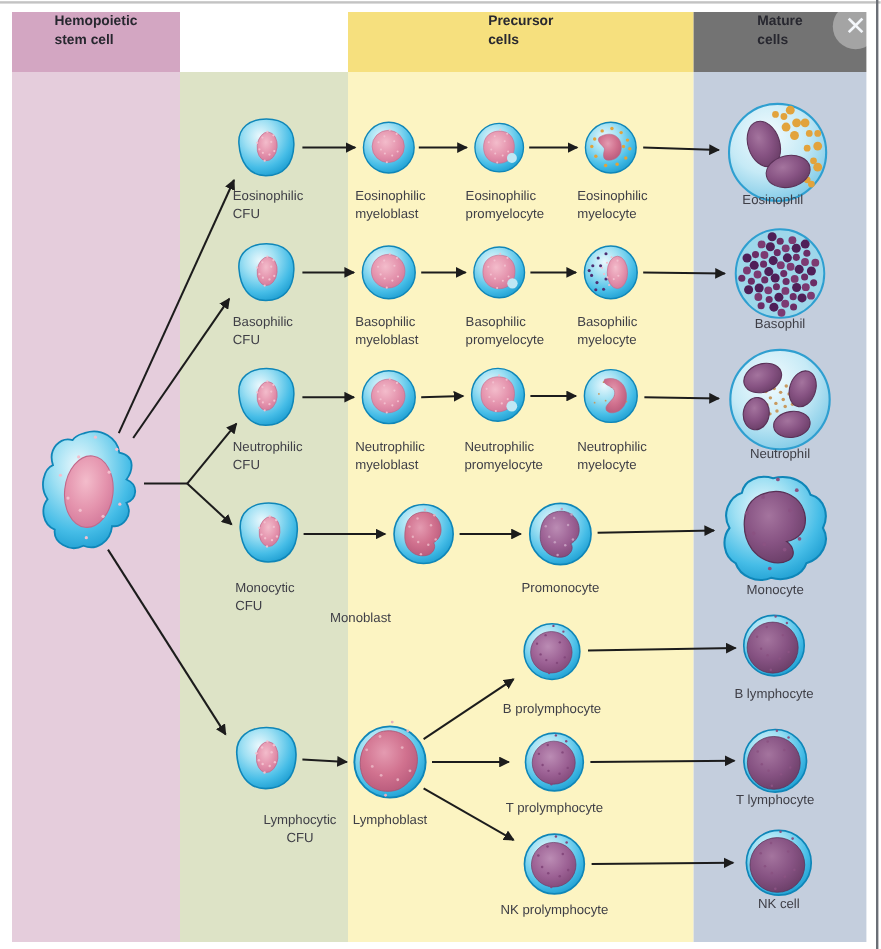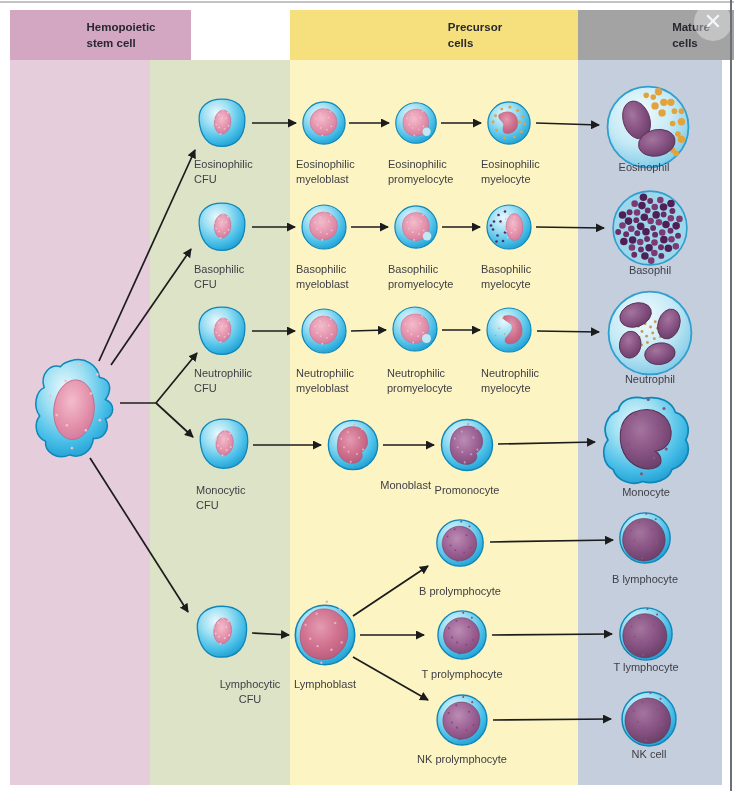--- a/index.html
+++ b/index.html
@@ -1,19 +1,19 @@
 <!DOCTYPE html>
 <html><head>
 <meta charset="utf-8">
 <style>
   html,body{margin:0;padding:0;background:#ffffff;}
   body{width:734px;height:791px;position:relative;font-family:"Liberation Sans",sans-serif;overflow:hidden;}
   #stage{position:absolute;left:0;top:0;width:734px;height:791px;background:#ffffff;}
   .colbody,.band{position:absolute;}
-  .band{display:flex;align-items:center;justify-content:center;padding-left:41px;}
+  .band{display:flex;align-items:flex-start;justify-content:center;}
   .hdr-label{font-weight:bold;font-size:11.5px;color:#27272f;line-height:1.4;white-space:pre-line;text-align:left;}
   .cell{position:absolute;}
   .cell svg{display:block;overflow:visible;}
   .cell-label{position:absolute;font-size:11px;color:#3e3e46;line-height:1.32;white-space:pre-line;}
   #arrow-layer{position:absolute;left:0;top:0;pointer-events:none;}
   .close-btn{position:absolute;left:694px;top:3px;width:38px;height:38px;border-radius:50%;
     background:rgba(255,255,255,0.35);display:flex;align-items:center;justify-content:center;cursor:pointer;}
   .close-x{color:#f4f7fb;font-size:22px;line-height:1;font-weight:400;}
   .top-line{position:absolute;left:0;top:1px;width:734px;height:2px;background:#c3c3c3;}
   .right-line{position:absolute;left:730px;top:0;width:2px;height:791px;background:#6b6f76;}
@@ -65,21 +65,21 @@
   <div class="colbody" style="left: 578px; width: 144px; top: 60px; height: 725px; background: rgb(196, 206, 221);"></div>
 
   <div class="band" style="left: 10px; width: 140px; top: 10px; height: 50px; background: rgb(211, 166, 194);">
     <div class="hdr-label">Hemopoietic
 stem cell</div>
   </div>
   <div class="band" style="left: 290px; width: 288px; top: 10px; height: 50px; background: rgb(246, 224, 126);">
     <div class="hdr-label">Precursor
 cells</div>
   </div>
-  <div class="band" style="left: 578px; width: 144px; top: 10px; height: 50px; background: #a3a3a3;">
+  <div class="band" style="left: 578px; width: 144px; top: 10px; height: 50px; background: #737373;">
     <div class="hdr-label">Mature
 cells</div>
   </div>
 
   <svg id="arrow-layer" width="734" height="791">
       <defs>
         <marker id="ah" markerWidth="10" markerHeight="9" refX="8" refY="4.5" orient="auto" markerUnits="userSpaceOnUse">
            <path d="M0,0 L9,4.5 L0,9 Z" fill="#1c1c1c"></path>
         </marker>
       </defs>
@@ -411,21 +411,21 @@
         <circle cx="-16" cy="4" r="1.8" fill="#e7aebe"></circle>
         <circle cx="7" cy="16" r="1.8" fill="#e7aebe"></circle>
         <circle cx="-4" cy="30" r="1.8" fill="#e7aebe"></circle>
         <circle cx="16" cy="-28" r="1.8" fill="#e7aebe"></circle>
         <circle cx="-21" cy="-11" r="1.8" fill="#e7aebe"></circle>
         <circle cx="2" cy="-36" r="1.8" fill="#e7aebe"></circle>
         <circle cx="18" cy="8" r="1.8" fill="#e7aebe"></circle>
         <circle cx="-8" cy="12" r="1.8" fill="#e7aebe"></circle>
       </svg>
     </div>
-    <div class="cell-label" style="left: 275px; width: 156px; text-align: right; top: 478px;">Monoblast</div>
+    <div class="cell-label" style="left: 275px; width: 156px; text-align: left; top: 508px;">Monoblast</div>
     <div class="cell" style="left: 438px; top: 416px;">
       <svg viewBox="-50 -50 100 100" width="58" height="58">
         <circle r="44" fill="url(#gCyto)" stroke="#0f86b8" stroke-width="2.4"></circle>
        <path d="M -6 -32 C 13 -36 27 -23 27 -6 C 27 3 22 10 15 14 C 20 20 15 31 4 33 C -13 36 -29 23 -29 4 C -29 -15 -23 -28 -6 -32 Z" fill="url(#gViolet)" stroke="#6d3d66" stroke-width="1"></path>
        <circle cx="-9" cy="-23" r="1.8" fill="#c39bbd"></circle>
         <circle cx="11" cy="-13" r="1.8" fill="#c39bbd"></circle>
         <circle cx="-16" cy="4" r="1.8" fill="#c39bbd"></circle>
         <circle cx="7" cy="16" r="1.8" fill="#c39bbd"></circle>
         <circle cx="-4" cy="30" r="1.8" fill="#c39bbd"></circle>
         <circle cx="16" cy="-28" r="1.8" fill="#c39bbd"></circle>

